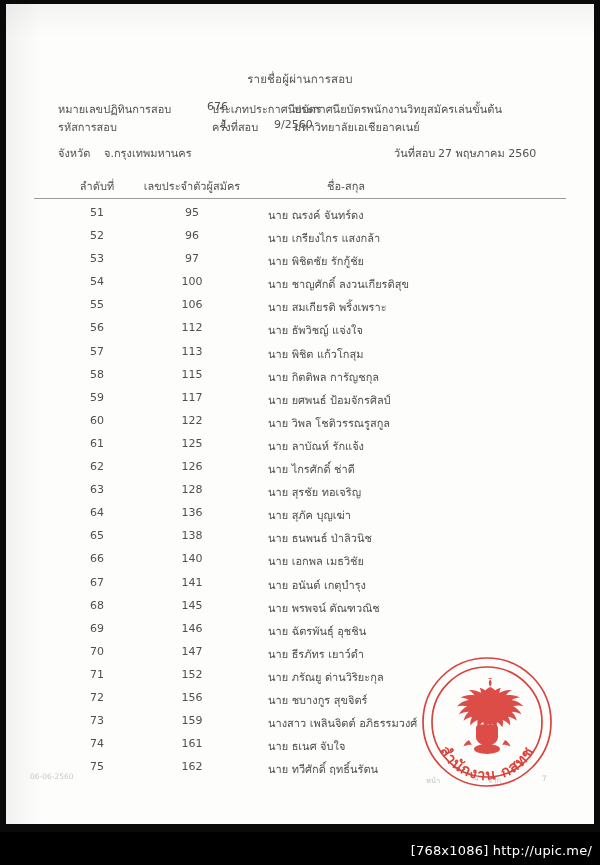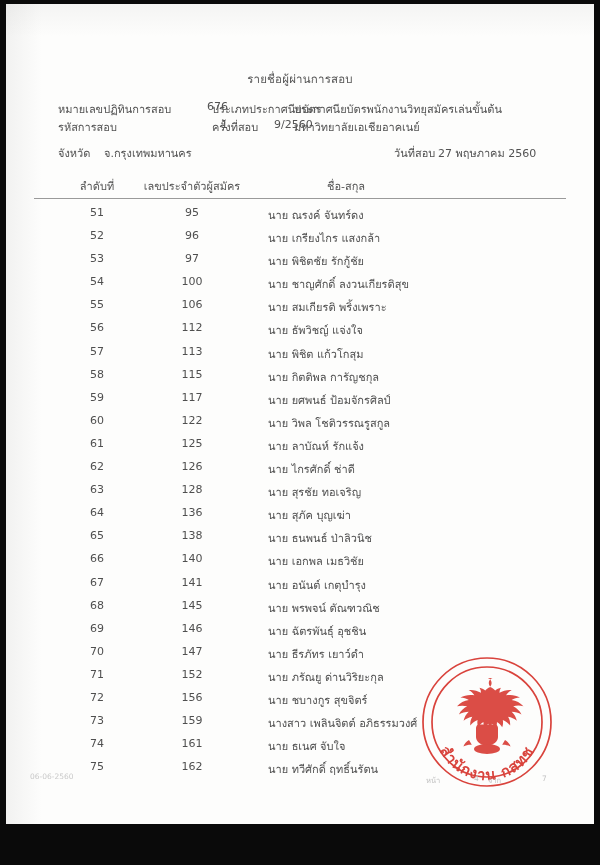--- a/index.html
+++ b/index.html
@@ -401,14 +401,17 @@
       <div class="foot-page">
         <span class="fp-a">หน้า</span>
         <span class="fp-b">4</span>
         <span class="fp-c">จาก</span>
         <span class="fp-d">7</span>
       </div>
 
     </div>
   </div>
 
+  <div class="wm-bar">
+    <span class="wm-text">[768x1086] http://upic.me/</span>
+  </div>
 
 </div>
 
 </body></html>

